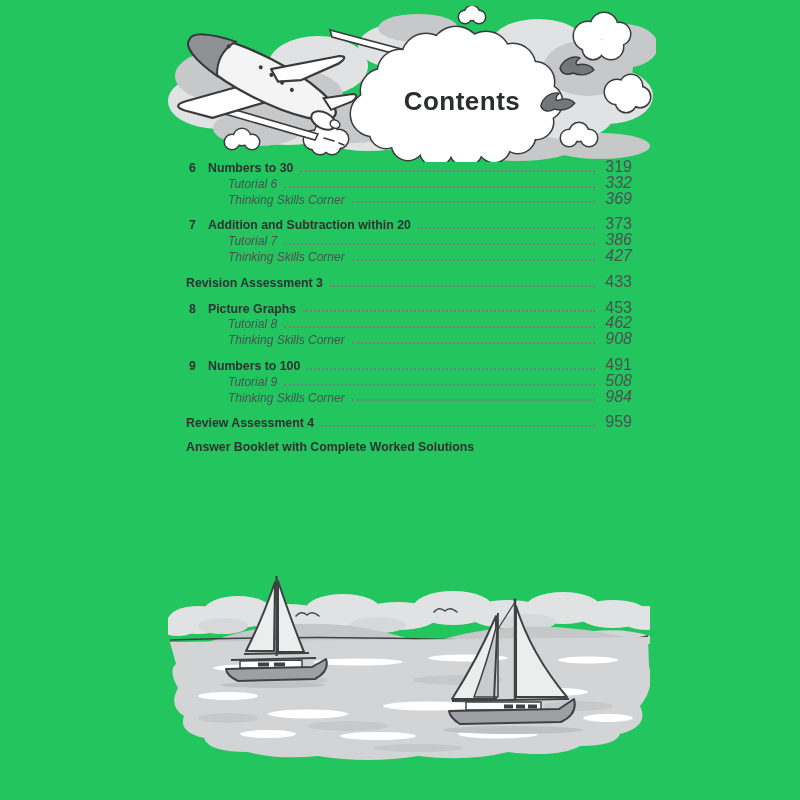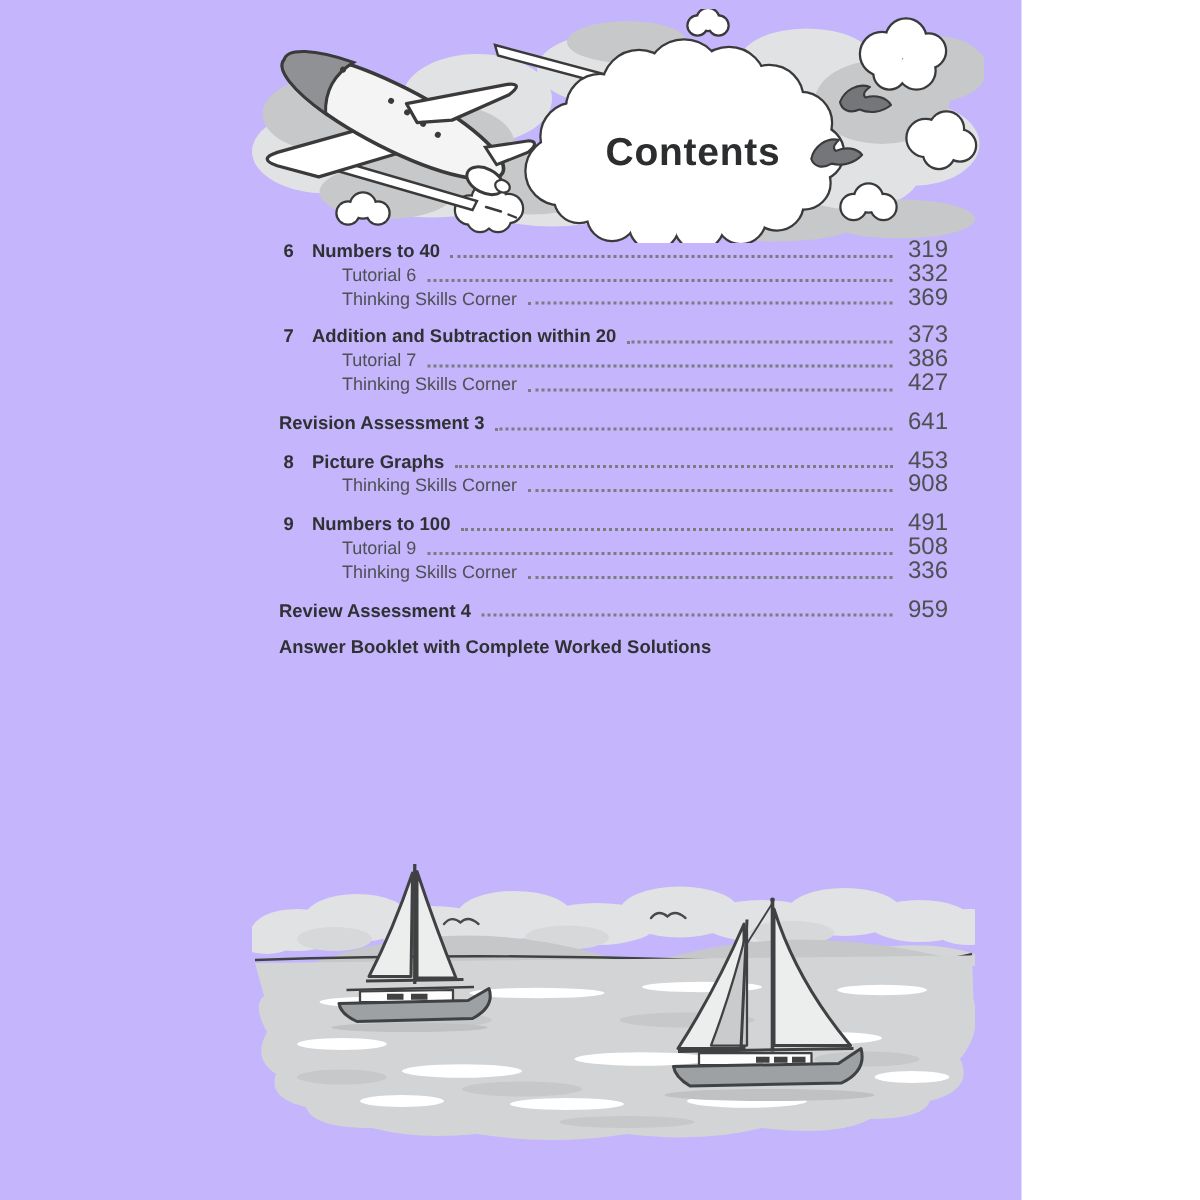--- a/index.html
+++ b/index.html
@@ -1,35 +1,35 @@
 <!DOCTYPE html>
 <html><head>
 <meta charset="utf-8">
 <style>
   * { margin:0; padding:0; box-sizing:border-box; }
   html,body { background:#ffffff; }
   body { width:800px; height:800px; font-family:"Liberation Sans", sans-serif; }
-  .page { position:relative; width:681px; height:800px; background:#c4b5fd; overflow:hidden; }
+  .page { position:relative; width:800px; height:800px; background:#22c55e; overflow:hidden; }
 
   
   .header-illo { position:absolute; left:168px; top:6px; width:488px; height:156px; }
   .header-illo svg { display:block; }
   .contents-title {
     position:absolute; left:212px; top:80px; width:164px; text-align:center;
     font-size:26px; font-weight:bold; color:#2b2d2f; letter-spacing:.5px;
   }
 
   
   .toc { position:absolute; left:186px; top:159px; width:446px; }
   .toc-group { margin-bottom:10px; }
   .toc-row { display:flex; align-items:baseline; height:15.8px; line-height:15.8px;
              font-size:12px; color:#4e5052; }
   .toc-row.main { font-weight:bold; color:#2f3133; font-size:12.3px; }
   .toc-num { flex:none; width:22px; padding-left:3px; }
-  .toc-row.sub { padding-left:42px; }
+  .toc-row.sub { padding-left:42px;font-style:italic; }
   .leader { flex:1 1 auto; position:relative; align-self:stretch; }
   .leader::after { content:""; position:absolute; left:7px; right:5px; bottom:3px;
                    border-bottom:2px dotted #7a7c7e; }
   .toc-page { flex:none; width:32px; text-align:right; font-weight:normal;
               color:#4e5052; font-size:16px; }
 
   
   .footer-illo { position:absolute; left:168px; top:568px; width:482px; height:200px; }
   .footer-illo svg { display:block; }
 </style>
@@ -180,21 +180,21 @@
         <path transform="translate(372,94) rotate(-8)" d="M0 6 C3 -2 12 -7 20 -4 C16 -1 15 1 17 3 C24 1 31 3 34 8 C28 13 20 14 13 11 C6 14 1 11 0 6 Z"></path>
       </g>
     </svg>
     <div class="contents-title">Contents</div>
   </div>
 
   <div class="toc">
       <div class="toc-group">
         <div class="toc-row main">
           <span class="toc-num">6</span>
-          <span class="toc-title">Numbers to 40</span>
+          <span class="toc-title">Numbers to 30</span>
           <span class="leader"></span>
           <span class="toc-page">319</span>
         </div>
         <div class="toc-row sub">
           <span class="toc-title">Tutorial 6</span>
           <span class="leader"></span>
           <span class="toc-page">332</span>
         </div>
         <div class="toc-row sub">
           <span class="toc-title">Thinking Skills Corner</span>
@@ -217,52 +217,57 @@
         <div class="toc-row sub">
           <span class="toc-title">Thinking Skills Corner</span>
           <span class="leader"></span>
           <span class="toc-page">427</span>
         </div>
       </div>
       <div class="toc-group">
         <div class="toc-row main">
           <span class="toc-title">Revision Assessment 3</span>
           <span class="leader"></span>
-          <span class="toc-page">641</span>
+          <span class="toc-page">433</span>
         </div>
       </div>
       <div class="toc-group">
         <div class="toc-row main">
           <span class="toc-num">8</span>
           <span class="toc-title">Picture Graphs</span>
           <span class="leader"></span>
           <span class="toc-page">453</span>
         </div>
         <div class="toc-row sub">
+          <span class="toc-title">Tutorial 8</span>
+          <span class="leader"></span>
+          <span class="toc-page">462</span>
+        </div>
+        <div class="toc-row sub">
           <span class="toc-title">Thinking Skills Corner</span>
           <span class="leader"></span>
           <span class="toc-page">908</span>
         </div>
       </div>
       <div class="toc-group">
         <div class="toc-row main">
           <span class="toc-num">9</span>
           <span class="toc-title">Numbers to 100</span>
           <span class="leader"></span>
           <span class="toc-page">491</span>
         </div>
         <div class="toc-row sub">
           <span class="toc-title">Tutorial 9</span>
           <span class="leader"></span>
           <span class="toc-page">508</span>
         </div>
         <div class="toc-row sub">
           <span class="toc-title">Thinking Skills Corner</span>
           <span class="leader"></span>
-          <span class="toc-page">336</span>
+          <span class="toc-page">984</span>
         </div>
       </div>
       <div class="toc-group">
         <div class="toc-row main">
           <span class="toc-title">Review Assessment 4</span>
           <span class="leader"></span>
           <span class="toc-page">959</span>
         </div>
       </div>
       <div class="toc-group">

